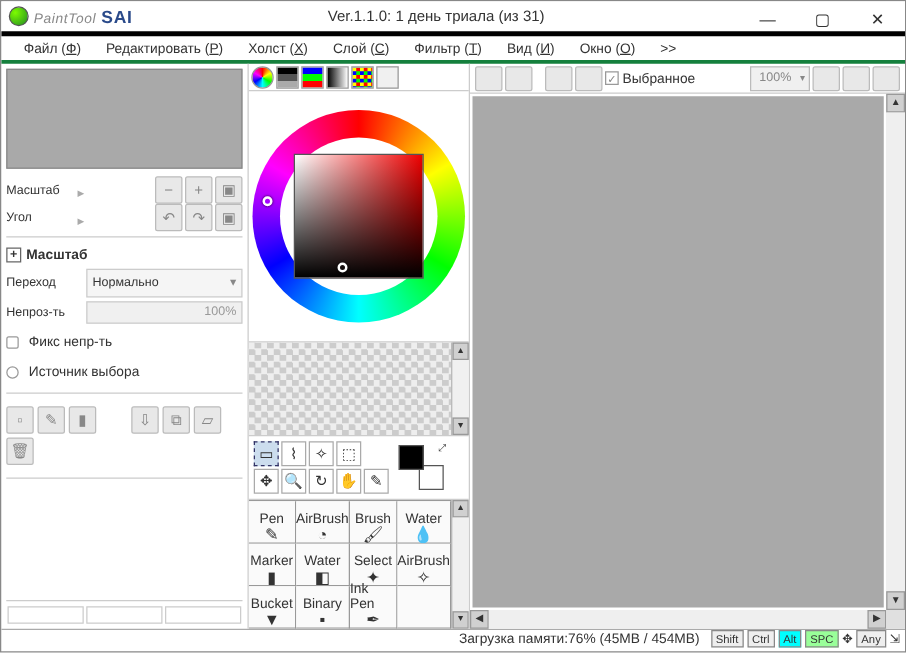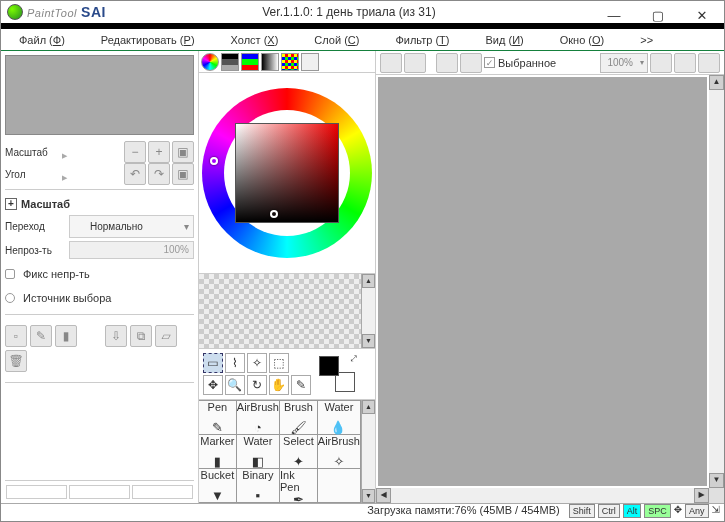--- a/index.html
+++ b/index.html
@@ -1,44 +1,44 @@
 <!DOCTYPE html>
 <html><head>
 <meta charset="utf-8">
 <style>
 *{box-sizing:border-box;margin:0;padding:0;font-family:"Segoe UI",Tahoma,sans-serif;font-size:11px;color:#333;user-select:none}
 body{width:725px;height:522px;background:#fff;border:1px solid #888;overflow:hidden;position:relative}
-.titlebar{height:28px;display:flex;align-items:center;padding:0 0 0 6px;background:#fff;border-bottom:6px solid #000000}
+.titlebar{height:28px;display:flex;align-items:center;padding:0 0 0 6px;background:#fff;border-bottom:4px solid #000000}
 .logo{width:16px;height:16px;border-radius:50%;background:radial-gradient(circle at 30% 30%,#7cfc00,#228b22);border:1px solid #555;margin-right:4px}
 .app-title{font-size:13px;letter-spacing:.5px}
 .app-title .pt{color:#888;font-style:italic}
 .app-title .sai{font-weight:bold;color:#2a4a8a;font-size:14px}
 .version{flex:1;text-align:center;font-size:12px}
 .winbtns{display:flex;height:100%}
 .winbtn{width:44px;height:28px;display:flex;align-items:center;justify-content:center;font-size:13px;font-family:Arial}
-.menubar{height:22px;display:flex;align-items:center;gap:16px;padding:0 8px;border-bottom:1px solid #15803d}
+.menubar{height:22px;display:flex;align-items:center;gap:0;padding:0 8px;border-bottom:3px solid #15803d}
 .menuitem{padding:3px 10px}
 .menuitem u{text-decoration:underline}
 .content{display:flex;height:calc(100% - 28px - 22px - 18px)}
 
 .left{width:197px;padding:4px;display:flex;flex-direction:column;gap:4px;overflow:hidden}
 .nav-thumb{height:80px;background:#a9a9a9;border:1px solid #888;margin-bottom:4px}
 .dim{color:#aaa}
 .slider-row{display:flex;align-items:center;height:18px;gap:2px}
 .slider-row .lbl{width:55px;font-size:10px}
 .triangle{width:8px;height:8px;display:inline-block}
 .tri-right::before{content:"▶";font-size:7px;color:#aaa}
 .grey-box{background:#e8e8e8;border:1px solid #bbb;border-radius:2px;width:22px;height:22px;display:inline-flex;align-items:center;justify-content:center;font-size:12px;color:#888}
 .grey-btns{display:flex;gap:2px;margin-left:auto}
 .sep{height:1px;background:#ccc;margin:2px 0}
 .section-head{display:flex;align-items:center;gap:4px;font-weight:bold;padding:2px 0}
 .plus-icon{width:12px;height:12px;border:1px solid #666;display:flex;align-items:center;justify-content:center;font-size:10px;line-height:1}
 .row{display:flex;align-items:center;gap:4px;height:20px}
 .row .lbl{width:60px;font-size:10px}
-.combo{flex:1;height:23px;border:1px solid #ccc;background:#f5f5f5;padding:0 20px;display:flex;align-items:center;font-size:10px;position:relative}
+.combo{flex:1;height:23px;border:1px solid #ccc;background:#f5f5f5;padding:0 4px;display:flex;align-items:center;font-size:10px;position:relative}
 .combo::after{content:"▾";position:absolute;right:4px;color:#888}
 .chk{width:10px;height:10px;border:1px solid #999;border-radius:2px;margin-right:4px}
 .rad{width:10px;height:10px;border:1px solid #999;border-radius:50%;margin-right:4px}
 .layer-tools{display:flex;gap:3px;padding:4px 0;flex-wrap:wrap}
 .layer-tools .grey-box{width:22px;height:22px}
 .layer-list{flex:1;border-top:1px solid #ccc;border-bottom:1px solid #ccc;margin-top:2px}
 .layer-footer{height:14px;display:flex}
 .layer-footer .fslot{flex:1;border:1px solid #ccc;margin:0 1px}
 
 .mid{width:178px;border-left:1px solid #ccc;border-right:1px solid #ccc;display:flex;flex-direction:column}
@@ -57,21 +57,21 @@
 .mini-scroll .strack{flex:1;background:#f0f0f0}
 .tools-area{flex:1;display:flex;flex-direction:column}
 .sel-tools{display:flex;gap:2px;padding:4px;border-bottom:1px solid #ccc;align-items:center}
 .tool-icon{width:20px;height:20px;border:1px solid #aaa;display:flex;align-items:center;justify-content:center;font-size:12px;background:#fff}
 .tool-icon.sel{background:#cde;border:1px dashed #336}
 .fgbg{position:relative;width:36px;height:36px;margin-left:6px}
 .fgbg .bg{position:absolute;width:20px;height:20px;right:0;bottom:0;background:#fff;border:1px solid #555}
 .fgbg .fg{position:absolute;width:20px;height:20px;left:0;top:0;background:#000;border:1px solid #555}
 .fgbg .swap{position:absolute;right:-2px;top:-2px;font-size:8px}
 .brush-grid{display:grid;grid-template-columns:repeat(4,1fr);border-top:1px solid #999}
-.brush-cell{height:34px;border-right:1px solid #999;border-bottom:1px solid #999;display:flex;flex-direction:column;align-items:center;justify-content:space-between;font-size:9px;background:#fafafa}
+.brush-cell{height:34px;border-right:1px solid #999;border-bottom:1px solid #999;display:flex;flex-direction:column;align-items:center;justify-content:flex-end;font-size:9px;background:#fafafa}
 .brush-cell .ic{font-size:13px;line-height:1}
 .brush-wrap{display:flex;flex:1;overflow:hidden}
 
 .right{flex:1;display:flex;flex-direction:column}
 .r-toolbar{height:24px;display:flex;align-items:center;gap:2px;padding:0 4px;border-bottom:1px solid #ccc}
 .r-toolbar2{height:24px;display:flex;align-items:center;gap:2px;padding:0 4px;border-bottom:1px solid #ccc}
 .tbtn{width:22px;height:20px;border:1px solid #bbb;background:#e8e8e8;border-radius:2px}
 .tcombo{height:20px;border:1px solid #bbb;background:#f0f0f0;padding:0 14px 0 6px;font-size:10px;display:flex;align-items:center;position:relative;color:#888}
 .tcombo::after{content:"▾";position:absolute;right:3px;font-size:8px;color:#888}
 .tcheck{display:flex;align-items:center;gap:3px;font-size:10px;color:#888}
@@ -79,21 +79,21 @@
 .spacer{flex:1}
 .canvas-area{flex:1;display:flex}
 .canvas{flex:1;background:#a9a9a9;margin:2px}
 .vscroll{width:15px;background:#e8e8e8;display:flex;flex-direction:column}
 .vscroll .sbtn{height:15px;border:1px solid #999;background:#d0d0d0;font-size:8px;text-align:center;line-height:12px}
 .vscroll .strack{flex:1;background:#efefef}
 .hscroll{height:15px;display:flex}
 .hscroll .sbtn{width:15px;border:1px solid #999;background:#d0d0d0;font-size:8px;text-align:center;line-height:12px}
 .hscroll .strack{flex:1;background:#efefef}
 .hscroll .corner{width:15px;background:#e0e0e0}
-.statusbar{height:14px;border-top:1px solid #aaa;display:flex;align-items:flex-start;padding:0 4px;gap:3px;font-size:10px}
+.statusbar{height:14px;border-top:1px solid #aaa;display:flex;align-items:center;padding:0 4px;gap:3px;font-size:10px}
 .statusbar .mem{flex:1;text-align:right;padding-right:6px}
 .kbd{padding:1px 3px;border:1px solid #888;font-size:9px;background:#eee}
 .kbd.on1{background:#0ff}
 .kbd.on2{background:#9f9}
 .opacity-field{flex:1;height:18px;border:1px solid #ccc;background:#f0f0f0;text-align:right;padding:0 4px;font-size:10px;color:#999;line-height:16px}
 .num-input{width:26px;height:18px;border:1px solid #888;background:#fff;text-align:center;font-size:10px;line-height:16px}
 .smooth-lbl{font-size:10px}
 </style>
 </head>
 <body>

